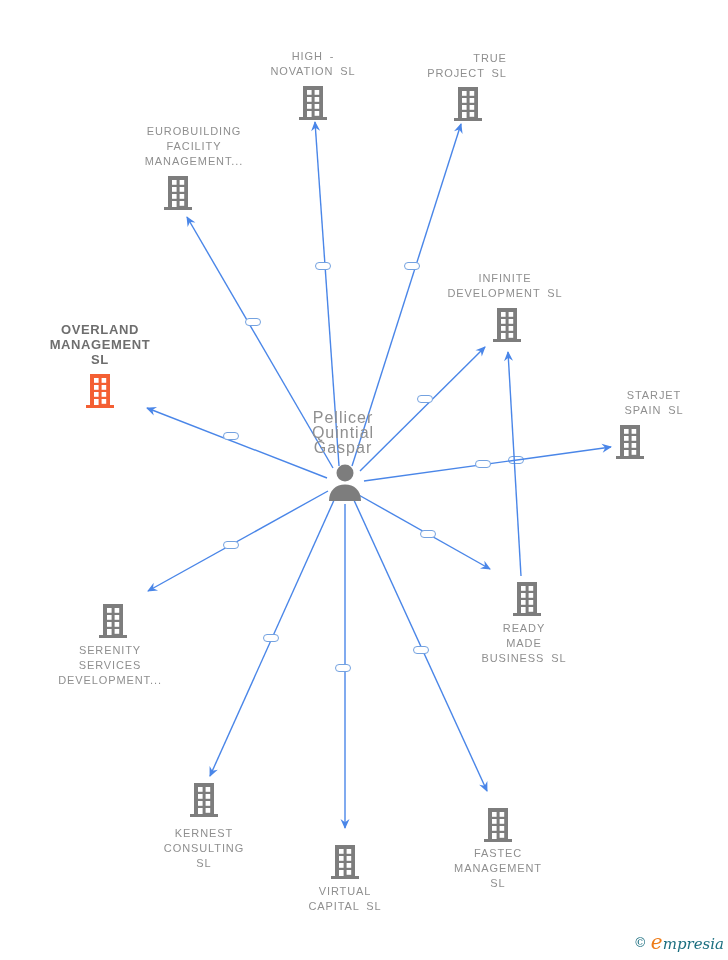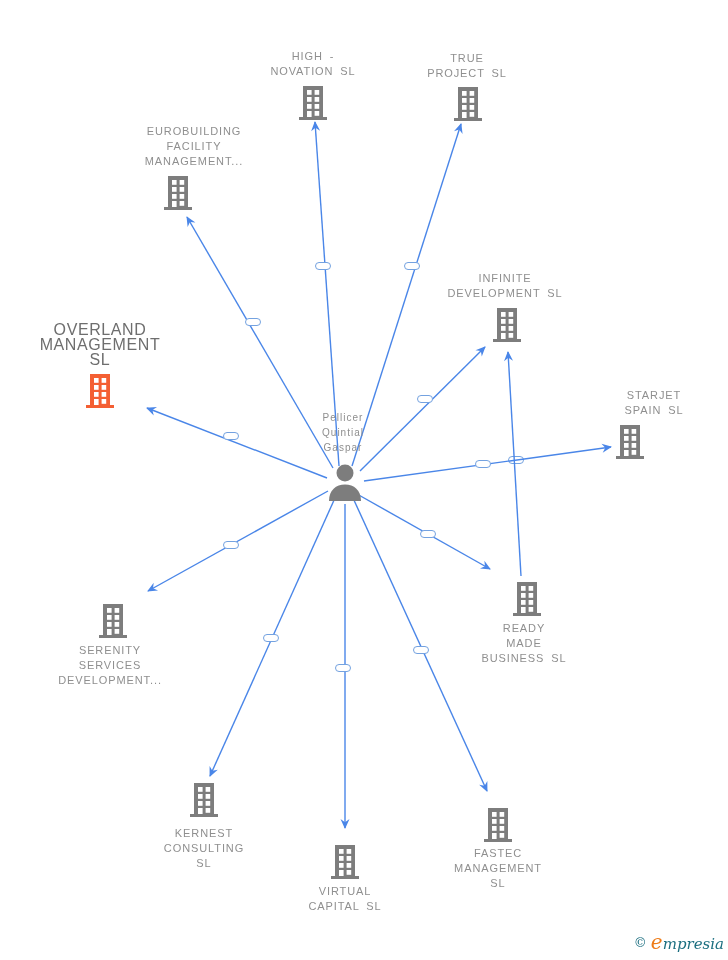--- a/index.html
+++ b/index.html
@@ -18,39 +18,39 @@
   }
   .company .building svg{display:block;width:30px;height:34px;}
   .company-label{
     position:absolute;transform:translateX(-50%);z-index:6;
     text-align:center;font-size:11px;line-height:15px;letter-spacing:.9px;
     word-spacing:3px;color:var(--label_text,#8f8f8f);
   }
   .company-label div{white-space:nowrap;}
   .company.highlight .building{color:var(--highlight,#f45f33);}
   .company.highlight .company-label{
-    font-weight:normal;font-size:16px;color:var(--highlight_text,#6e6e6e);letter-spacing:.6px;
+    font-weight:bold;font-size:13px;color:var(--highlight_text,#6e6e6e);letter-spacing:.6px;
   }
   
   .elabel{
     position:absolute;transform:translate(-50%,-50%);z-index:8;
     background:#fff;border:1.5px solid var(--box_border,#74a2e0);border-radius:7px;
     padding:3px 6px 3px 8px;font-size:11px;line-height:14px;letter-spacing:.7px;
     color:var(--box_text,#3b78d4);text-align:left;white-space:nowrap;
   }
   .elabel.behind{z-index:3;}
   
   .person-icon{
     position:absolute;left:345px;top:483px;transform:translate(-50%,-50%);
     width:36px;height:40px;color:var(--icon_gray,#7d7d7d);z-index:6;
   }
   .person-icon svg{display:block;width:36px;height:40px;}
   .person-name{
     position:absolute;left:343px;top:410px;transform:translateX(-50%);z-index:6;
-    text-align:center;font-size:10px;line-height:15px;letter-spacing:1px;
+    text-align:center;font-size:16px;line-height:15px;letter-spacing:1px;
     color:var(--label_text,#8f8f8f);
   }
   
   .footer{
     position:absolute;right:4px;bottom:6px;z-index:9;
     font-family:"DejaVu Serif",serif;font-style:italic;white-space:nowrap;
   }
   .copy{color:var(--brand_teal,#1c6f80);font-size:13px;margin-right:4px;vertical-align:2px;font-style:normal;}
   .brand-e{color:var(--brand_orange,#ee7b17);font-size:20px;font-style:italic;}
   .brand-rest{color:var(--brand_teal,#1c6f80);font-size:15px;font-style:italic;}
@@ -114,21 +114,21 @@
         <div>HIGH -</div>
         <div>NOVATION SL</div>
       </div>
     </div>
     <div class="company">
       <div class="building" style="position: absolute; left: 468px; top: 104px;">
         <svg viewBox="0 0 30 34">
           <use href="#bldg"></use>
         </svg>
       </div>
-      <div class="company-label" style="position: absolute; left: 467px; top: 51px;">
+      <div class="company-label" style="position: absolute; left: 467px; top: 51px; text-align: right;">
         <div>TRUE</div>
         <div>PROJECT SL</div>
       </div>
     </div>
     <div class="company">
       <div class="building" style="position: absolute; left: 178px; top: 193px;">
         <svg viewBox="0 0 30 34">
           <use href="#bldg"></use>
         </svg>
       </div>

